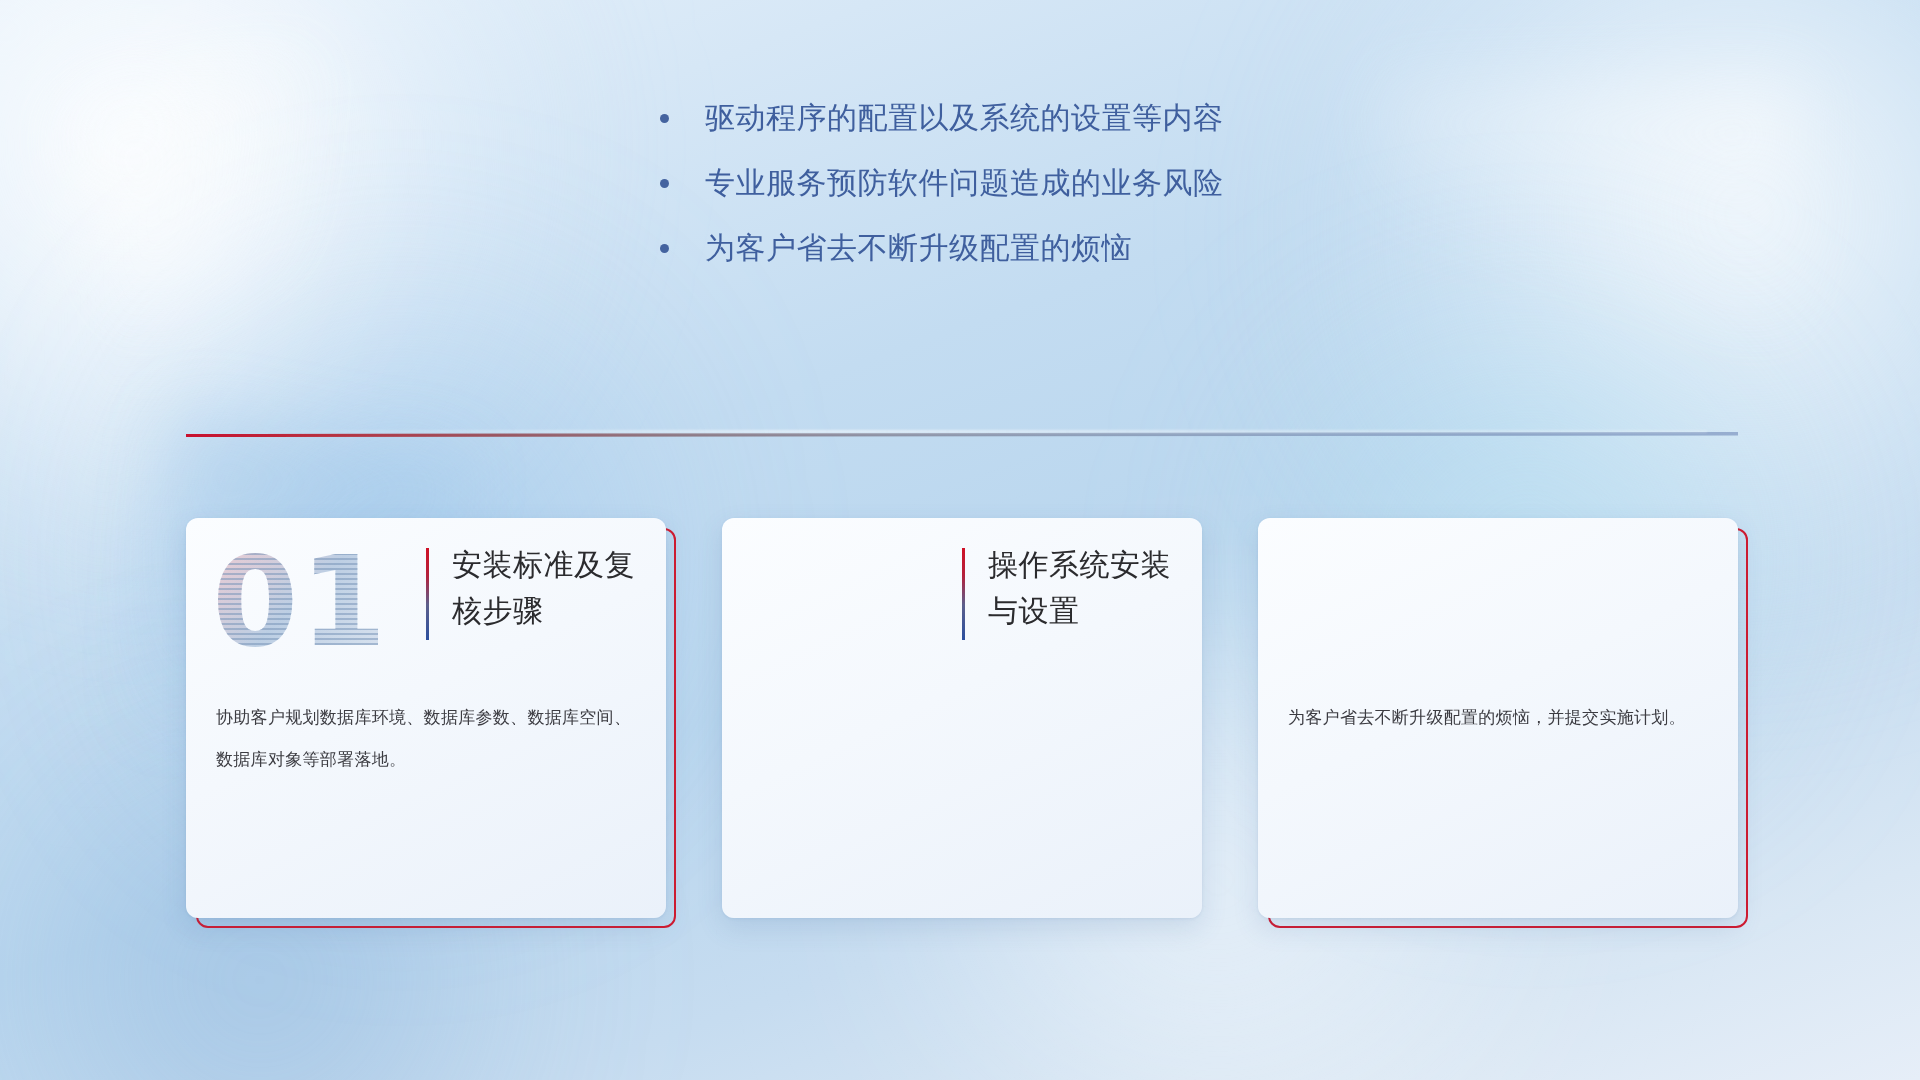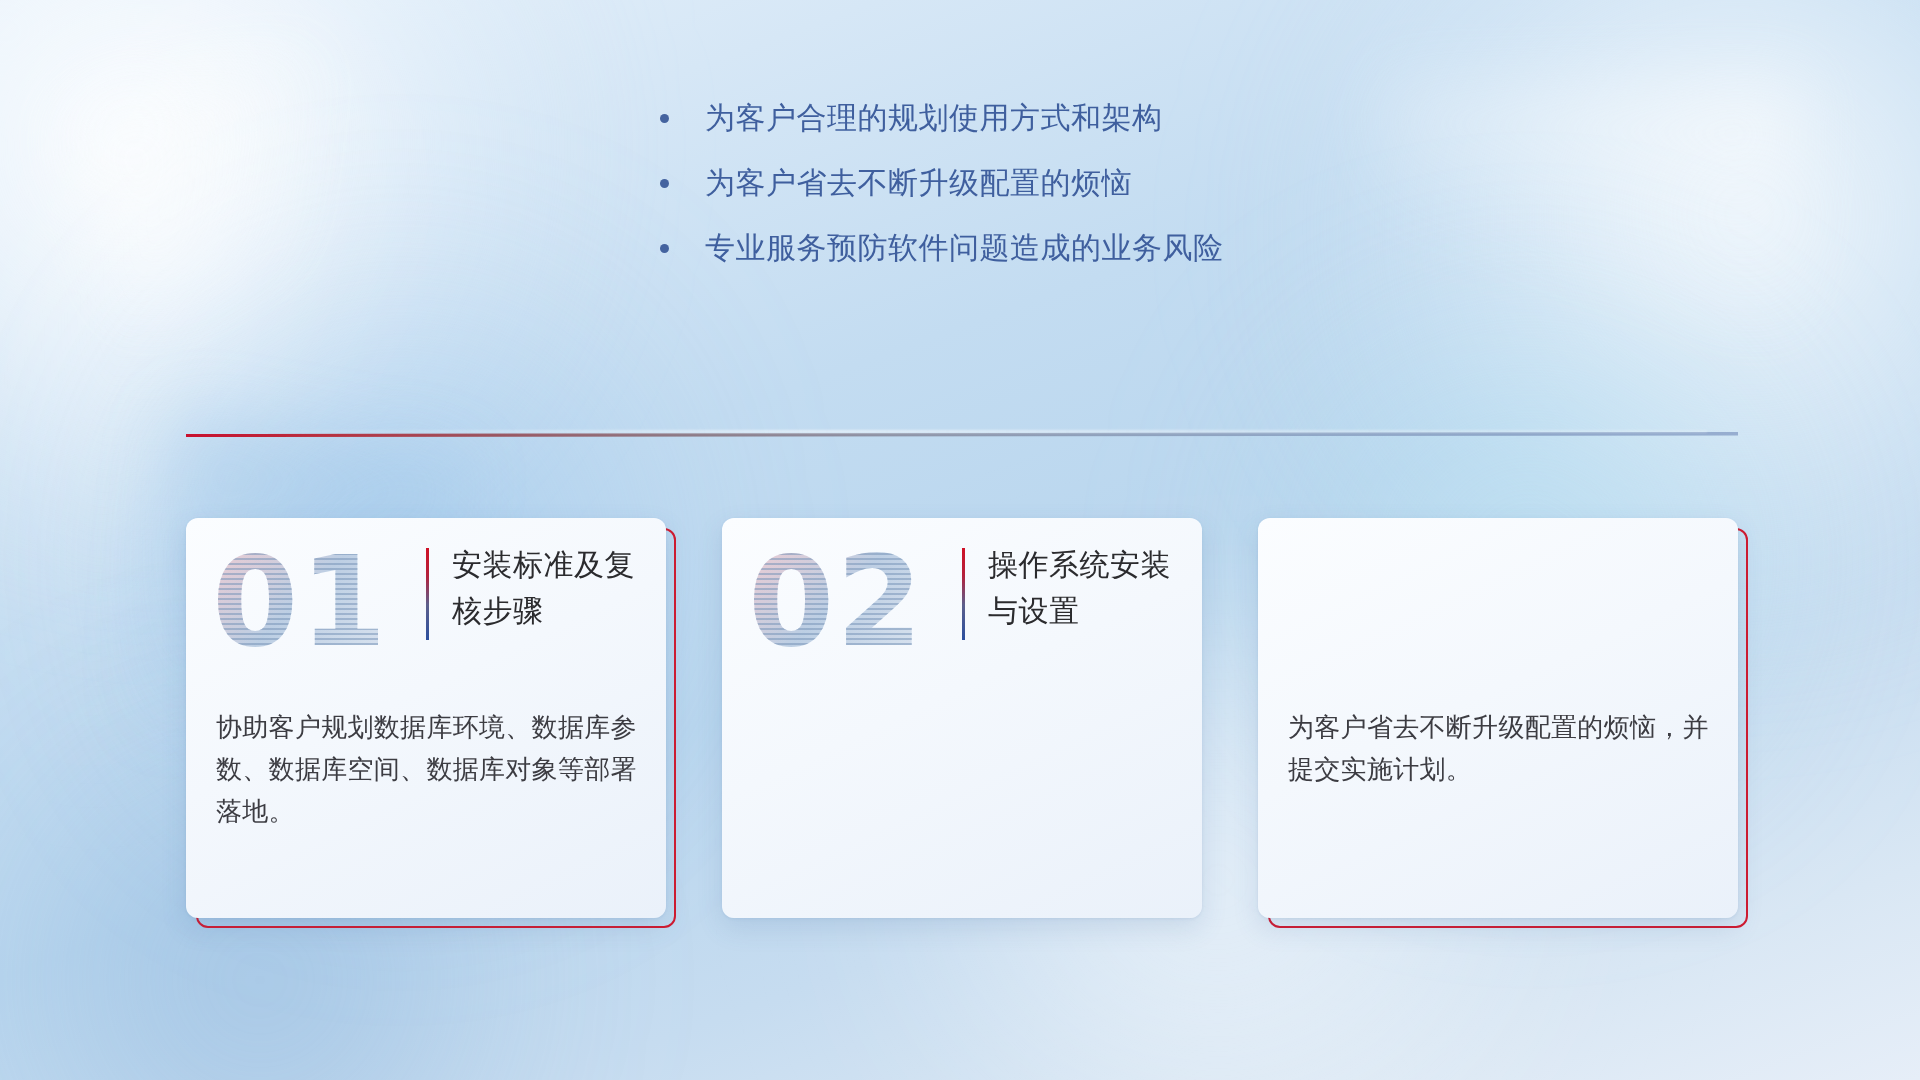--- a/index.html
+++ b/index.html
@@ -209,26 +209,27 @@
     width: 196px;
     font-size: 30px;
     line-height: 46px;
     color: #2b2b2e;
     font-weight: 400;
     letter-spacing: .5px;
   }
   .card-body {
     position: absolute;
     left: 30px;
-    top: 188px;
+    top: 180px;
     width: 428px;
-    font-size: 26px;
+    font-size: 17px;
     line-height: 42px;
     color: #3c3c42;
     letter-spacing: .3px;
+    font-family: Liberation Mono, monospace;
   }
 </style>
 </head>
 <body>
 
 <div id="slide">
 
   <div class="bg-layer">
     <div class="blob blob-a"></div>
     <div class="blob blob-b"></div>
@@ -238,29 +239,29 @@
     <div class="blob blob-f"></div>
     <div class="blob blob-g"></div>
     <div class="streak streak-1"></div>
     <div class="streak streak-2"></div>
     <div class="streak streak-3"></div>
   </div>
 
   <div class="bullets">
     <div class="bullet-row">
       <span class="bullet-dot"></span>
-      <span class="bullet-text">为客户合理的规划使用方式和架构</span>
+      <span class="bullet-text">驱动程序的配置以及系统的设置等内容</span>
+    </div>
+    <div class="bullet-row">
+      <span class="bullet-dot"></span>
+      <span class="bullet-text">专业服务预防软件问题造成的业务风险</span>
     </div>
     <div class="bullet-row">
       <span class="bullet-dot"></span>
       <span class="bullet-text">为客户省去不断升级配置的烦恼</span>
-    </div>
-    <div class="bullet-row">
-      <span class="bullet-dot"></span>
-      <span class="bullet-text">专业服务预防软件问题造成的业务风险</span>
     </div>
   </div>
 
   <div class="divider-wrap">
     <div class="divider"></div>
     <div class="divider-sheen"></div>
   </div>
 
   <div class="cards">
 
@@ -273,21 +274,20 @@
           <div class="card-title">安装标准及复核步骤</div>
         </div>
         <div class="card-body">协助客户规划数据库环境、数据库参数、数据库空间、数据库对象等部署落地。</div>
       </div>
     </div>
 
     <div class="card-shell">
 
       <div class="card">
         <div class="card-head">
-          <div class="card-num">02</div>
           <div class="card-rule"></div>
           <div class="card-title">操作系统安装与设置</div>
         </div>
       </div>
     </div>
 
     <div class="card-shell">
       <div class="card-accent"></div>
       <div class="card">
         <div class="card-body">为客户省去不断升级配置的烦恼，并提交实施计划。</div>

